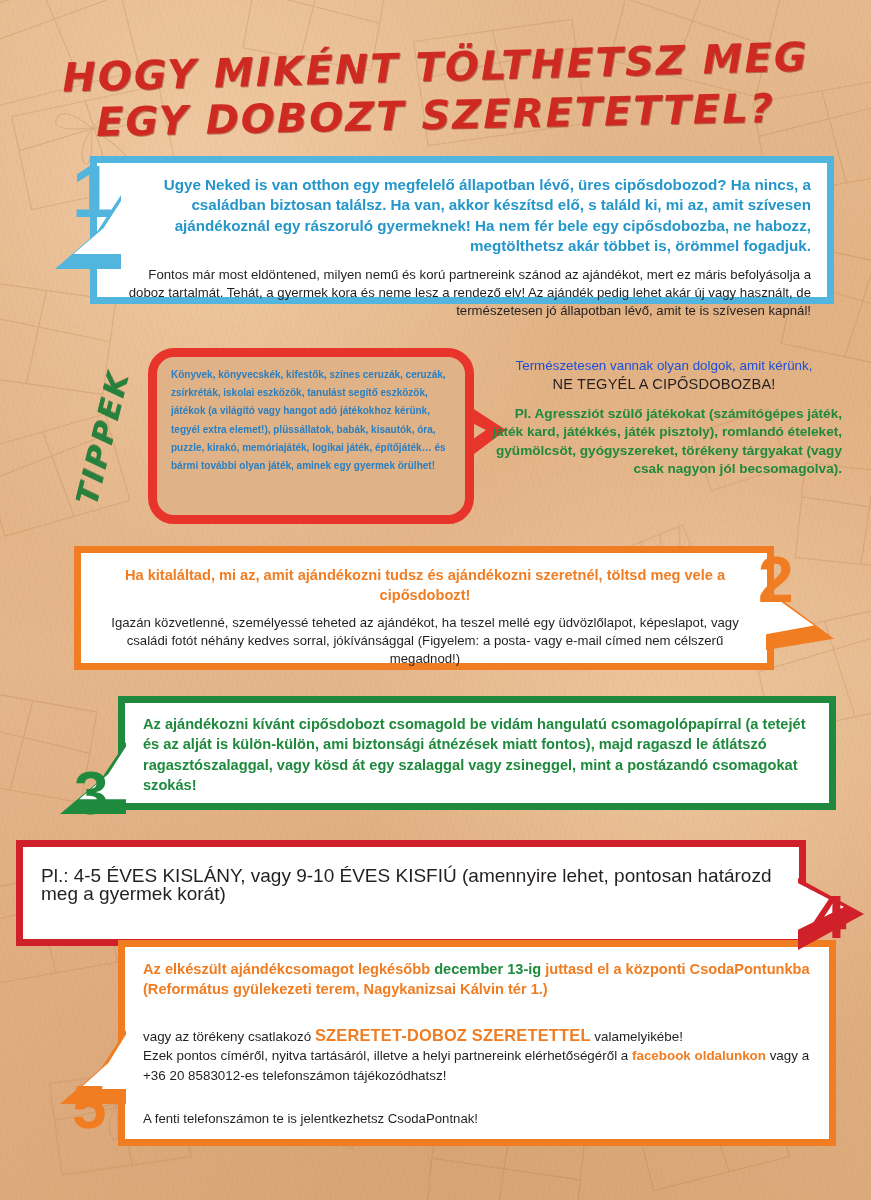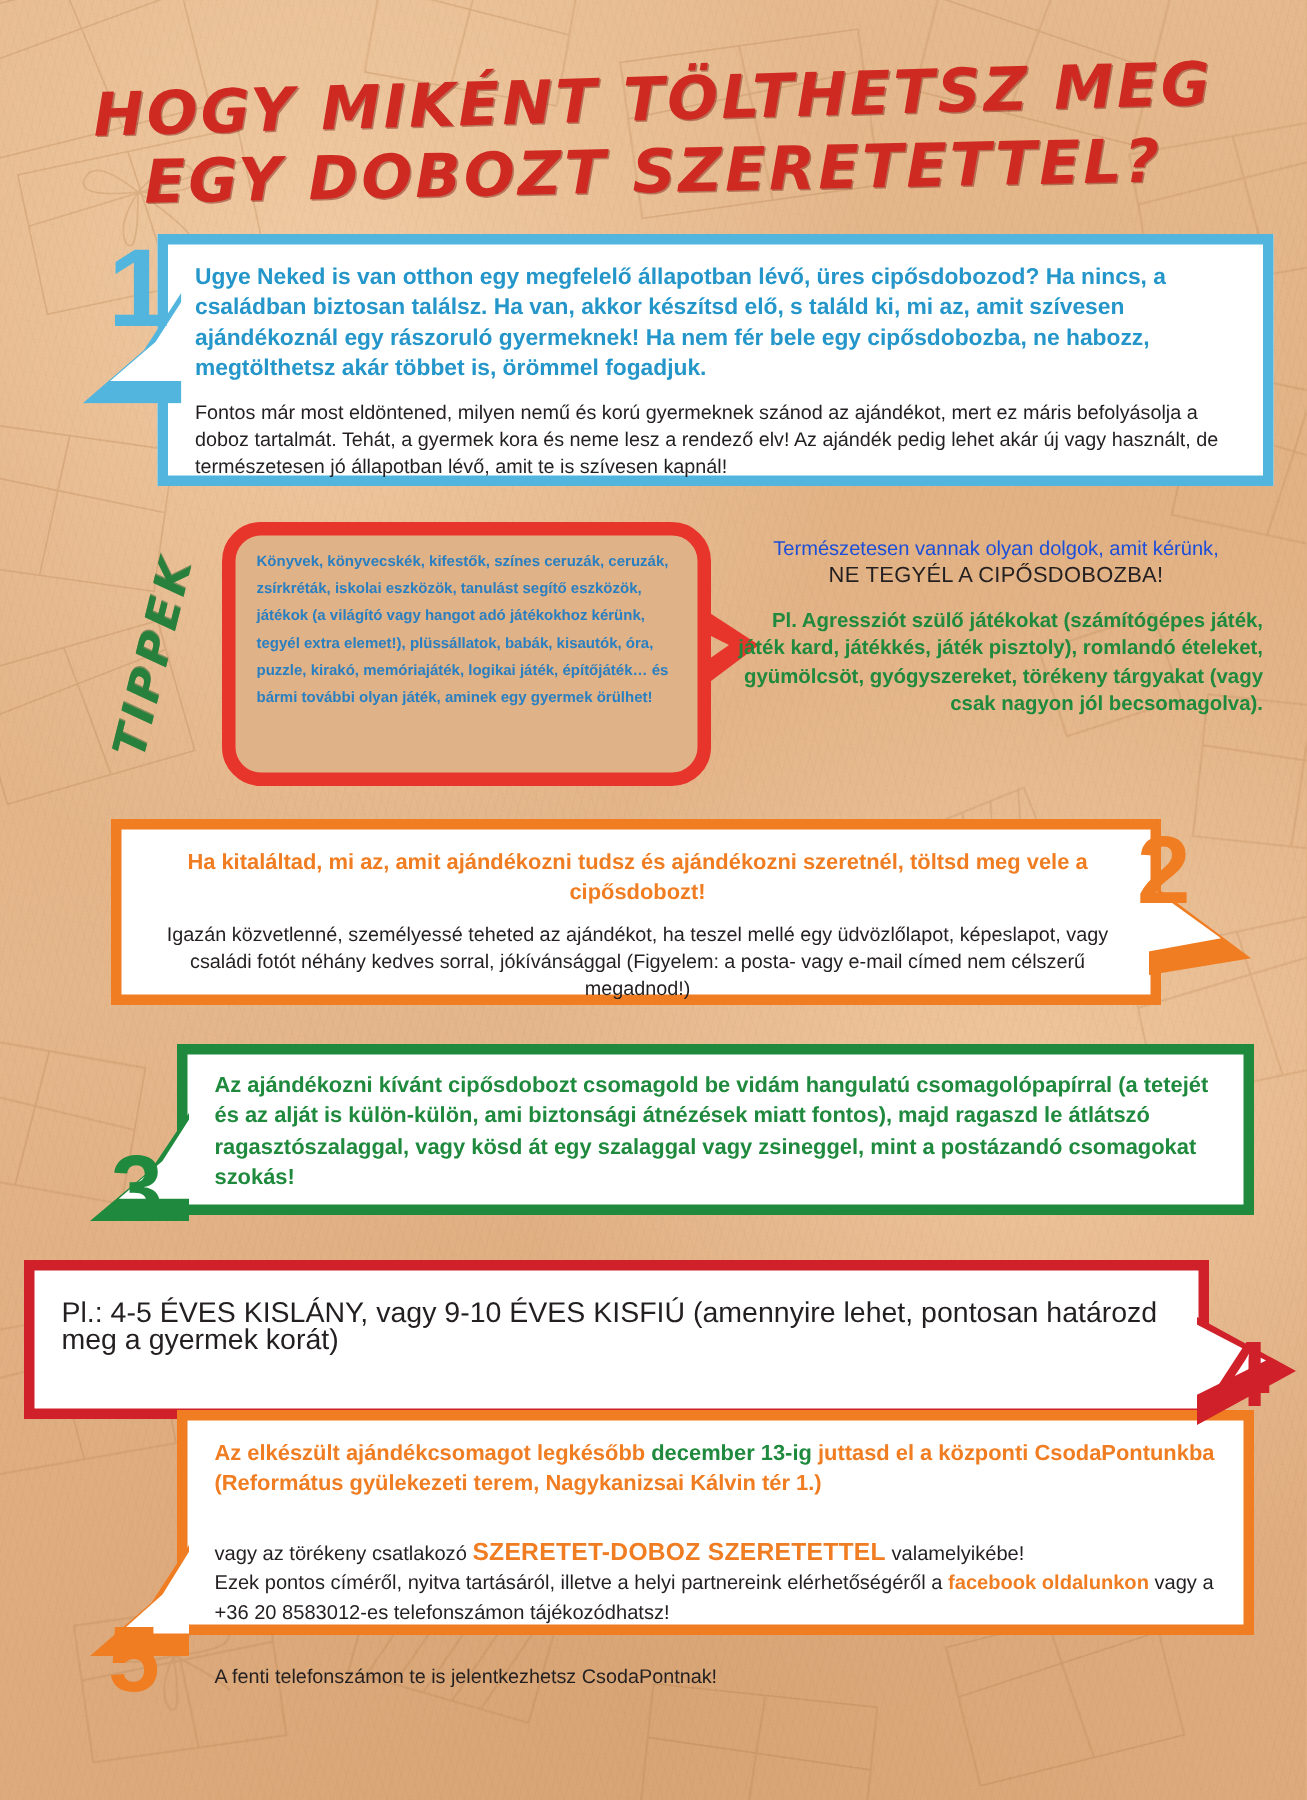--- a/index.html
+++ b/index.html
@@ -48,22 +48,22 @@
     font-family:"DejaVu Sans",sans-serif;
     letter-spacing:2px;
     text-shadow:1px 1px 0 rgba(120,20,15,.45);
   }
   #title .l1{font-size:40px;transform:rotate(-1.6deg);}
   #title .l2{font-size:40px;transform:rotate(-1.2deg);margin-top:2px;}
   
   .txt-h{font-weight:bold;}
   .txt-b{color:#231f20;}
   
-  #s1{left:105px;top:156px;width:744px;height:168px;
-      border:7px solid #52b5dd;box-sizing:border-box;}
+  #s1{left:90px;top:156px;width:744px;height:148px;
+      border:7px solid #52b5dd;box-sizing:border-box;text-align:right;}
   #s1tail{position:absolute;left:55px;top:195px;width:66px;height:74px;
       background:#52b5dd;z-index:2;
       clip-path:polygon(100% 0,100% 100%,0 100%, 62% 52%);}
   #s1tailw{position:absolute;left:68px;top:197px;width:54px;height:62px;
       background:#fff;z-index:3;
       clip-path:polygon(100% 4%,100% 92%,10% 92%, 66% 50%);}
   #s1 .inner{padding:12px 16px 8px 18px;}
   #s1 .txt-h{color:#2496c9;font-size:15.2px;line-height:20.4px;}
   #s1 .txt-b{font-size:13.2px;line-height:18px;margin-top:9px;}
   #n1{left:72px;top:155px;font-size:74px;color:#52b5dd;}
@@ -118,21 +118,21 @@
       background:#d0202a;z-index:2;
       clip-path:polygon(0 0,100% 50%,0 100%);}
   #s4tailw{position:absolute;left:794px;top:880px;width:50px;height:54px;
       background:#fff;z-index:3;
       clip-path:polygon(0 2%,100% 50%,0 96%);}
   #s4 .inner{padding:11px 16px 8px 18px;}
   #s4 .txt-h{color:#d0202a;font-size:14.8px;line-height:20.4px;}
   #s4 .txt-b{font-size:19px;line-height:18px;margin-top:9px;}
   #n4{left:812px;top:886px;font-size:62px;color:#d0202a;}
   
-  #s5{left:118px;top:940px;width:718px;height:150px;
+  #s5{left:118px;top:940px;width:718px;height:206px;
       border:7px solid #f07d22;box-sizing:border-box;}
   #s5tail{position:absolute;left:60px;top:1030px;width:66px;height:74px;
       background:#f07d22;z-index:2;
       clip-path:polygon(100% 0,100% 100%,0 100%, 62% 52%);}
   #s5tailw{position:absolute;left:74px;top:1032px;width:52px;height:62px;
       background:#fff;z-index:3;
       clip-path:polygon(100% 4%,100% 92%,10% 92%, 66% 50%);}
   #s5 .inner{padding:12px 16px 8px 18px;}
   #s5 .txt-h{color:#f07d22;font-size:14.6px;line-height:20.4px;font-weight:bold;}
   #s5 .mid{font-size:13.4px;line-height:19.6px;color:#231f20;margin-top:26px;}
@@ -220,21 +220,21 @@
   <div id="title">
     <span class="l l1">HOGY MIKÉNT TÖLTHETSZ MEG</span>
     <span class="l l2">EGY DOBOZT SZERETETTEL?</span>
   </div>
 
   <div id="s1tail"></div>
   <div id="s1tailw"></div>
   <div class="bubble" id="s1">
     <div class="inner">
       <div class="txt-h">Ugye Neked is van otthon egy megfelelő állapotban lévő, üres cipősdobozod? Ha nincs, a családban biztosan találsz. Ha van, akkor készítsd elő, s találd ki, mi az, amit szívesen ajándékoznál egy rászoruló gyermeknek! Ha nem fér bele egy cipősdobozba, ne habozz, megtölthetsz akár többet is, örömmel fogadjuk.</div>
-      <div class="txt-b">Fontos már most eldöntened, milyen nemű és korú gyermeknek szánod az ajándékot, mert ez máris befolyásolja a doboz tartalmát. Tehát, a gyermek kora és neme lesz a rendező elv! Az ajándék pedig lehet akár új vagy használt, de természetesen jó állapotban lévő, amit te is szívesen kapnál!</div>
+      <div class="txt-b">Fontos már most eldöntened, milyen nemű és korú partnereink szánod az ajándékot, mert ez máris befolyásolja a doboz tartalmát. Tehát, a gyermek kora és neme lesz a rendező elv! Az ajándék pedig lehet akár új vagy használt, de természetesen jó állapotban lévő, amit te is szívesen kapnál!</div>
     </div>
   </div>
   <div class="num" id="n1">1</div>
 
   <div id="tippek">
     <span>TIPPEK</span>
   </div>
   <div class="bubble" id="tipbub">
     <div class="inner">
       <div class="txt-h">Könyvek, könyvecskék, kifestők, színes ceruzák, ceruzák, zsírkréták, iskolai eszközök, tanulást segítő eszközök, játékok (a világító vagy hangot adó játékokhoz kérünk, tegyél extra elemet!), plüssállatok, babák, kisautók, óra, puzzle, kirakó, memóriajáték, logikai játék, építőjáték… és bármi további olyan játék, aminek egy gyermek örülhet!</div>

